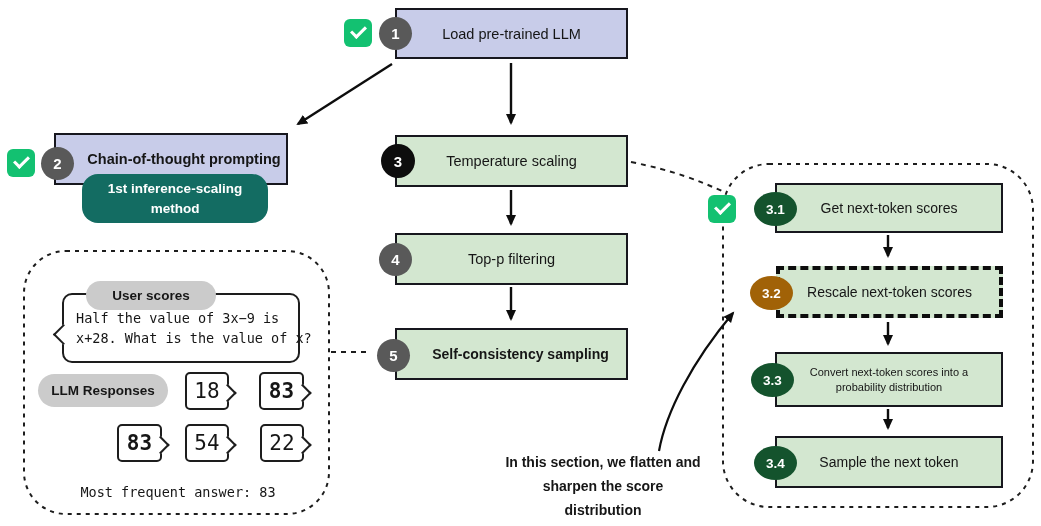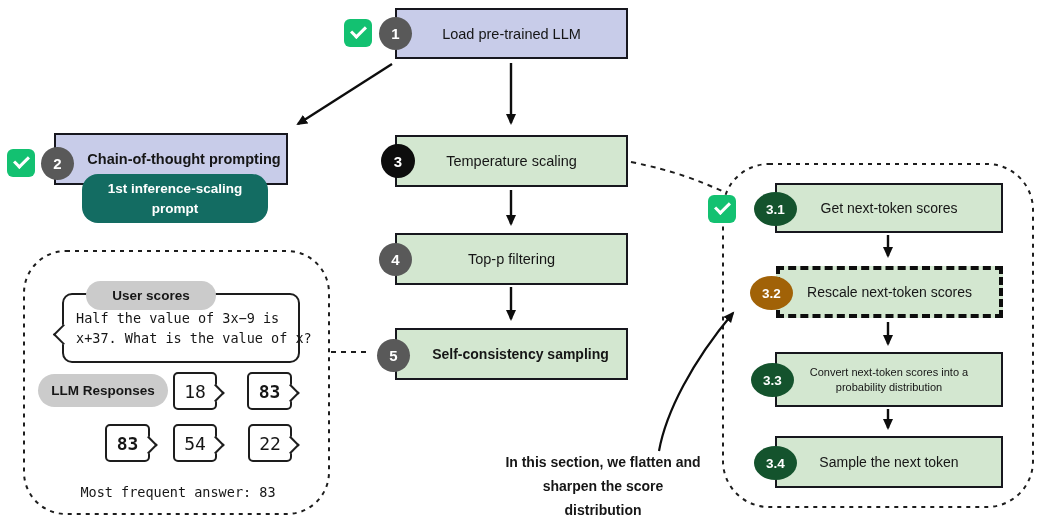--- a/index.html
+++ b/index.html
@@ -26,21 +26,21 @@
     display:flex;align-items:center;justify-content:center;text-align:center;
     font-size:13.5px;font-weight:600;line-height:1.45;padding:4px 10px;box-sizing:border-box;}
   
   .graypill{position:absolute;background:#cbcbcb;border-radius:17px;display:flex;align-items:center;
     justify-content:center;font-weight:bold;font-size:13.5px;z-index:5;}
   .speech{position:absolute;background:#ffffff;border:2px solid #1d1d1d;border-radius:10px;z-index:2;box-sizing:border-box;}
   .speech.tail-left::after{content:"";position:absolute;left:-8px;top:32px;width:13px;height:13px;background:#fff;
     border-left:2px solid #1d1d1d;border-bottom:2px solid #1d1d1d;transform:rotate(45deg);}
   .mini{position:absolute;background:#fff;border:2px solid #1d1d1d;border-radius:5px;z-index:2;box-sizing:border-box;
     display:flex;align-items:center;justify-content:center;
-    font-family:"DejaVu Sans Mono",monospace;font-size:18px;}
+    font-family:"DejaVu Sans Mono",monospace;font-size:21px;margin-left:12px;}
   .mini::after{content:"";position:absolute;right:-7px;top:55%;width:11px;height:11px;background:#fff;
     border-top:2px solid #1d1d1d;border-right:2px solid #1d1d1d;transform:translateY(-50%) rotate(45deg);}
   .prompt-text{position:absolute;left:76px;top:308px;font-family:"DejaVu Sans Mono",monospace;
     font-size:13.5px;line-height:20px;white-space:pre;z-index:3;}
   .most-frequent{position:absolute;left:60px;top:484px;width:236px;text-align:center;
     font-family:"DejaVu Sans Mono",monospace;font-size:13.5px;z-index:3;}
   
   .dashedbox{border:4px dashed #0d0d0d;}
   
   .annotation{position:absolute;left:505px;top:450px;width:196px;text-align:center;
@@ -85,21 +85,21 @@
   </div>
 
   <div class="fbox lavender bold" style="left:54px;top:133px;width:234px;height:52px;padding-left:26px;">
     <span>Chain-of-thought prompting</span>
   </div>
   <div class="check" style="left:7px;top:149px;"></div>
   <div class="stepcircle" style="left:41px;top:147px;width:33px;height:33px;">
     <span>2</span>
   </div>
   <div class="tealpill" style="left:82px;top:174px;width:186px;height:49px;">
-    <span>1st inference-scaling prompt</span>
+    <span>1st inference-scaling method</span>
   </div>
 
   <div class="fbox green" style="left:395px;top:135px;width:233px;height:52px;">
     <span>Temperature scaling</span>
   </div>
   <div class="stepcircle black" style="left:381px;top:144px;width:34px;height:34px;">
     <span>3</span>
   </div>
 
   <div class="fbox green" style="left:395px;top:233px;width:233px;height:52px;">
@@ -114,21 +114,21 @@
   </div>
   <div class="stepcircle" style="left:377px;top:339px;width:33px;height:33px;">
     <span>5</span>
   </div>
 
   <div>
     <div class="graypill" style="left:86px;top:281px;width:130px;height:29px;">
       <span>User scores</span>
     </div>
     <div class="speech tail-left" style="left:62px;top:293px;width:238px;height:70px;"></div>
-    <div class="prompt-text"><span>Half the value of 3x−9 is</span><br><span>x+37. What is the value of x?</span></div>
+    <div class="prompt-text"><span>Half the value of 3x−9 is</span><br><span>x+28. What is the value of x?</span></div>
 
     <div class="graypill" style="left:38px;top:374px;width:130px;height:33px;">
       <span>LLM Responses</span>
     </div>
 
     <div class="mini" style="left:173px;top:372px;width:44px;height:38px;">
       <span>18</span>
     </div>
     <div class="mini bold" style="left:247px;top:372px;width:45px;height:38px;">
       <span>83</span>

